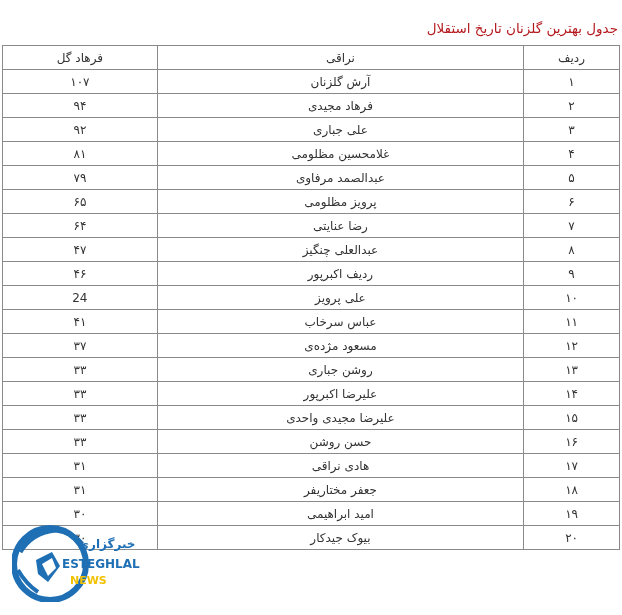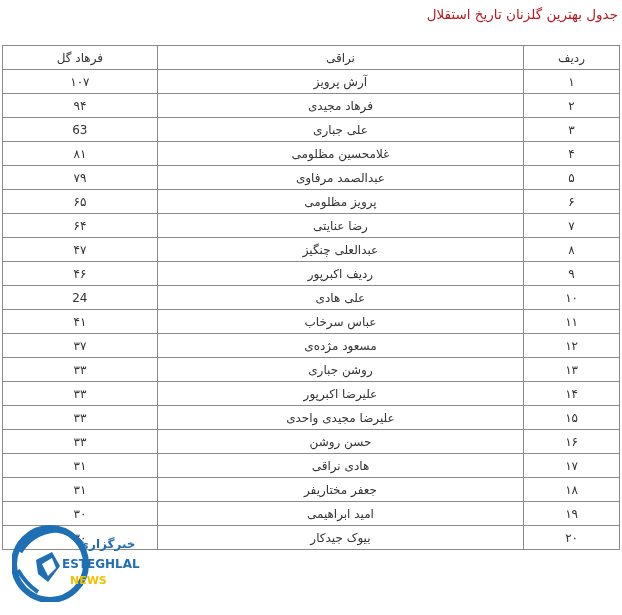--- a/index.html
+++ b/index.html
@@ -1,17 +1,17 @@
 <!DOCTYPE html>
 <html><head>
 <meta charset="utf-8">
 <style>
   html,body{margin:0;padding:0;background:#ffffff;}
   body{width:622px;height:615px;position:relative;overflow:hidden;font-family:"DejaVu Sans",sans-serif;}
-  .title{position:absolute;top:6px;right:4px;color:#b5191e;font-size:13.5px;direction:rtl;white-space:nowrap;}
+  .title{position:absolute;top:20px;right:4px;color:#b5191e;font-size:13.5px;direction:rtl;white-space:nowrap;}
   table.scorers{position:absolute;top:45px;left:2px;width:618px;border-collapse:collapse;direction:rtl;border:1.5px solid #222;}
   table.scorers td, table.scorers th{border:1px solid #8a8a8a;height:23px;padding:0;text-align:center;font-size:12px;color:#333;font-weight:normal;}
   table.scorers col.c-rank{width:96px;}
   table.scorers col.c-name{width:367px;}
   table.scorers col.c-goals{width:155px;}
   .logo{position:absolute;left:12px;top:522px;width:128px;height:80px;}
 </style>
 </head>
 <body>
 
@@ -26,32 +26,32 @@
   <thead>
     <tr>
       <th>ردیف</th>
       <th>نراقی</th>
       <th>فرهاد گل</th>
     </tr>
   </thead>
   <tbody id="rows">
       <tr>
         <td>۱</td>
-        <td>آرش پرویز</td>
+        <td>آرش گلزنان</td>
         <td>۱۰۷</td>
       </tr>
       <tr>
         <td>۲</td>
         <td>فرهاد مجیدی</td>
         <td>۹۴</td>
       </tr>
       <tr>
         <td>۳</td>
         <td>علی جباری</td>
-        <td>63</td>
+        <td>۹۲</td>
       </tr>
       <tr>
         <td>۴</td>
         <td>غلامحسین مظلومی</td>
         <td>۸۱</td>
       </tr>
       <tr>
         <td>۵</td>
         <td>عبدالصمد مرفاوی</td>
         <td>۷۹</td>
@@ -71,21 +71,21 @@
         <td>عبدالعلی چنگیز</td>
         <td>۴۷</td>
       </tr>
       <tr>
         <td>۹</td>
         <td>ردیف اکبرپور</td>
         <td>۴۶</td>
       </tr>
       <tr>
         <td>۱۰</td>
-        <td>علی هادی</td>
+        <td>علی پرویز</td>
         <td>24</td>
       </tr>
       <tr>
         <td>۱۱</td>
         <td>عباس سرخاب</td>
         <td>۴۱</td>
       </tr>
       <tr>
         <td>۱۲</td>
         <td>مسعود مژده‌ی</td>

